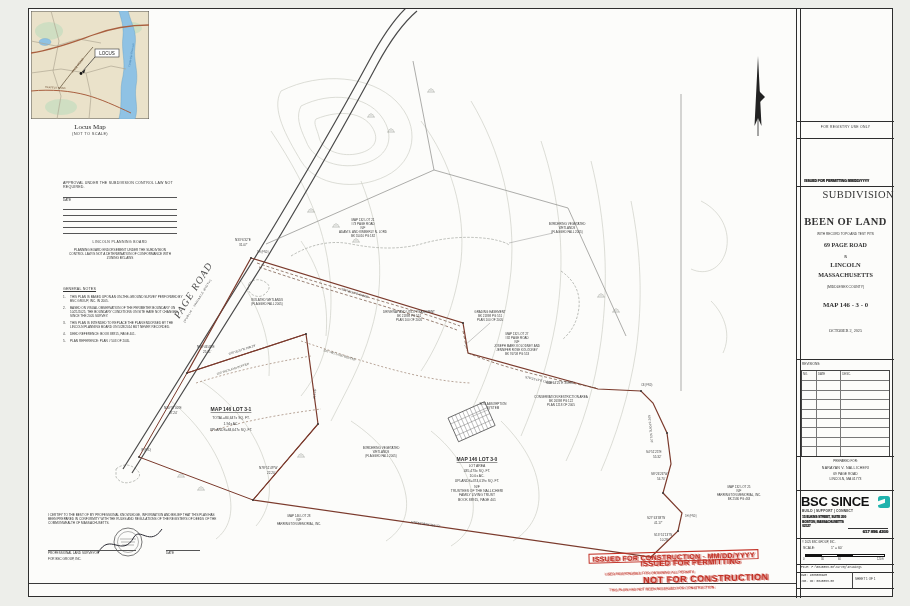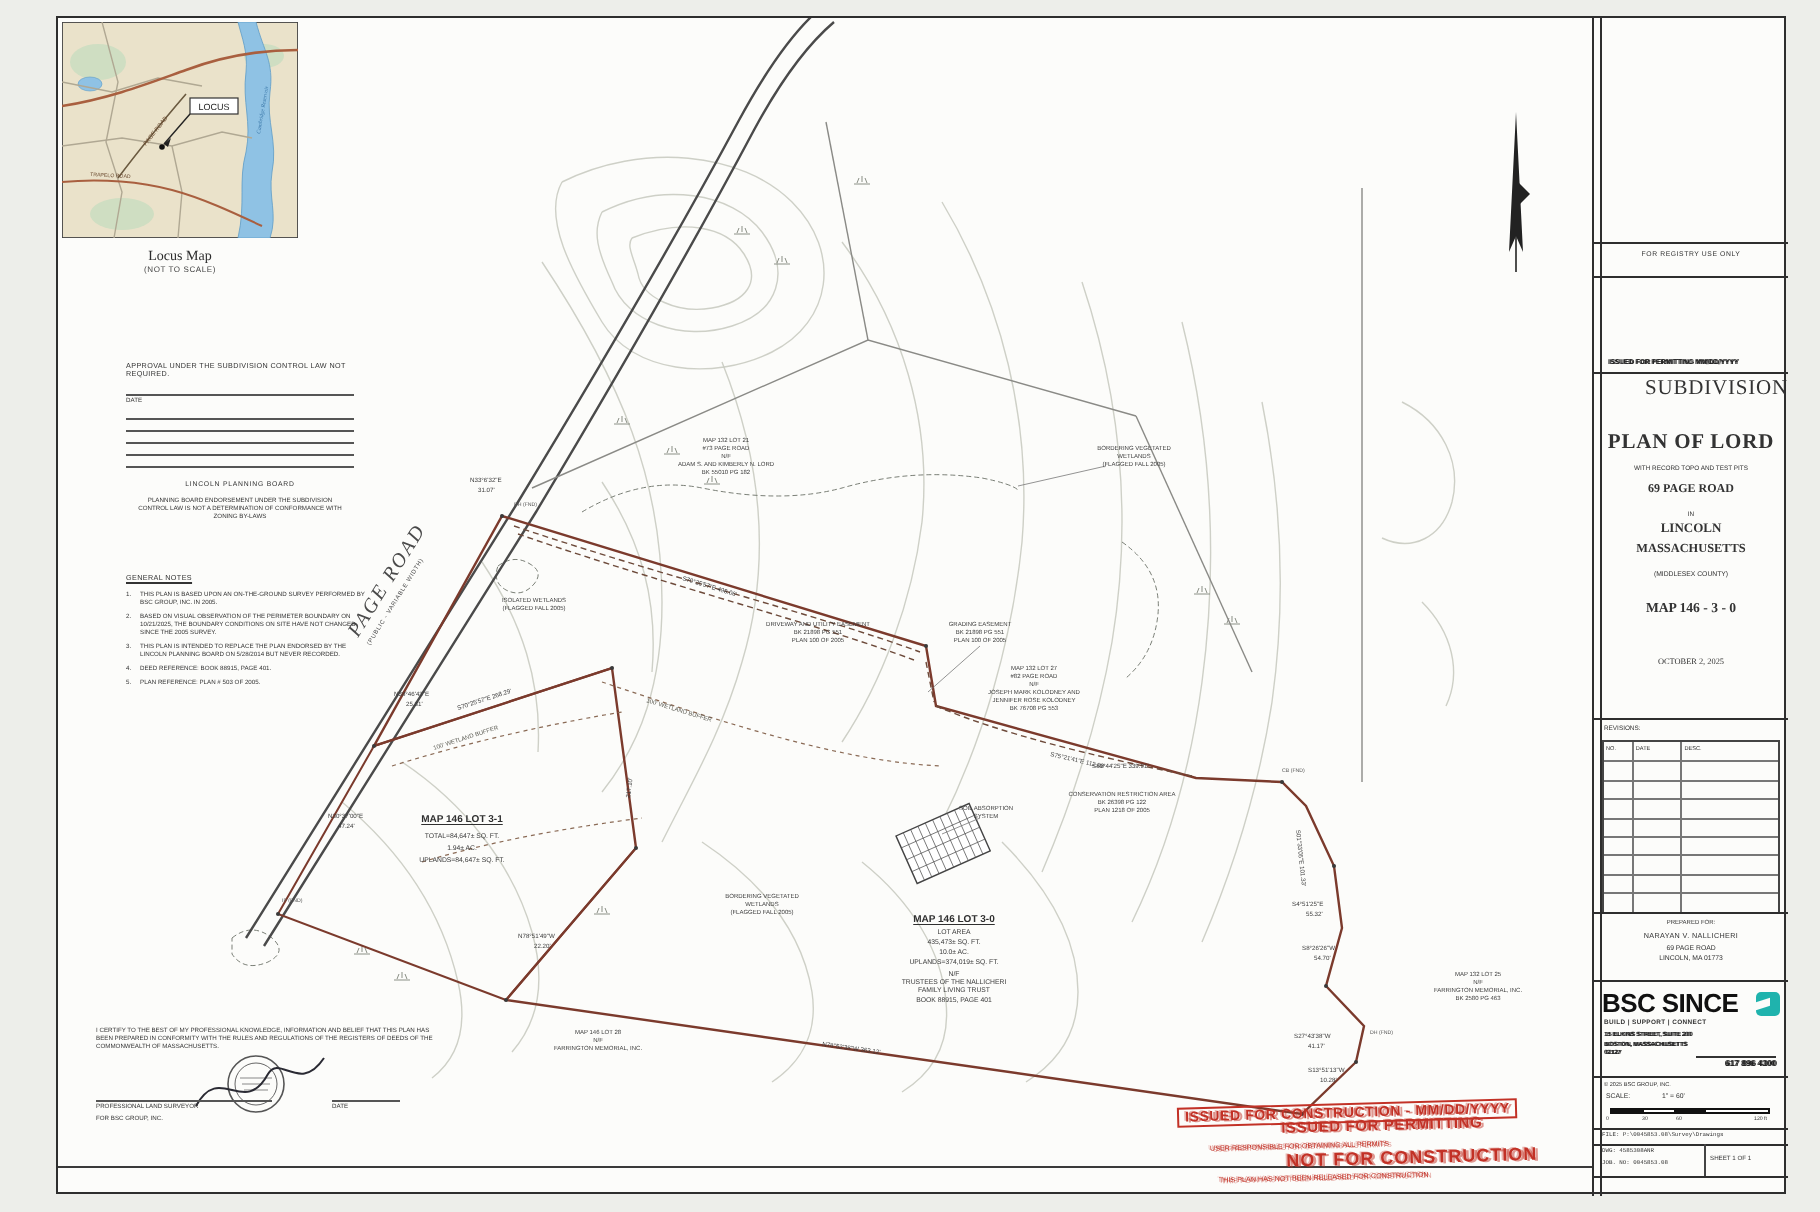--- a/index.html
+++ b/index.html
@@ -366,21 +366,21 @@
     <div class="abs" style="left:3px;top:0;height:100%;border-left:.8px solid #2e2e2e;"></div>
 
     <div class="ln" style="top:112px;"></div>
     <div class="abs ctr" style="top:116px;font-size:3.4px;letter-spacing:.3px;">FOR REGISTRY USE ONLY</div>
     <div class="ln" style="top:129px;"></div>
 
     <div class="abs smudge" style="left:7px;top:170px;font-size:3.4px;font-weight:bold;">ISSUED FOR PERMITTING MM/DD/YYYY</div>
     <div class="ln" style="top:177px;"></div>
 
     <div class="abs ctr serif" style="top:180px;font-size:10.5px;font-weight:400;letter-spacing:.4px;text-align:right;">SUBDIVISION</div>
-    <div class="abs ctr serif" style="top:207px;font-size:10.5px;font-weight:600;letter-spacing:.4px;">PLAN OF LORD</div>
+    <div class="abs ctr serif" style="top:207px;font-size:10.5px;font-weight:600;letter-spacing:.4px;">BEEN OF LAND</div>
     <div class="abs ctr" style="top:223px;font-size:3.2px;">WITH RECORD TOPO AND TEST PITS</div>
     <div class="abs ctr serif" style="top:233px;font-size:6px;font-weight:600;">69 PAGE ROAD</div>
     <div class="abs ctr" style="top:246px;font-size:3.2px;">IN</div>
     <div class="abs ctr serif" style="top:252px;font-size:6.5px;font-weight:600;">LINCOLN</div>
     <div class="abs ctr serif" style="top:262px;font-size:6.2px;font-weight:600;">MASSACHUSETTS</div>
     <div class="abs ctr" style="top:276px;font-size:3.4px;">(MIDDLESEX COUNTY)</div>
     <div class="abs ctr serif" style="top:292px;font-size:6.8px;font-weight:600;">MAP 146 - 3 - 0</div>
     <div class="abs ctr serif" style="top:319px;font-size:4.2px;">OCTOBER 2, 2025</div>
 
     <div class="ln" style="top:350px;"></div>

